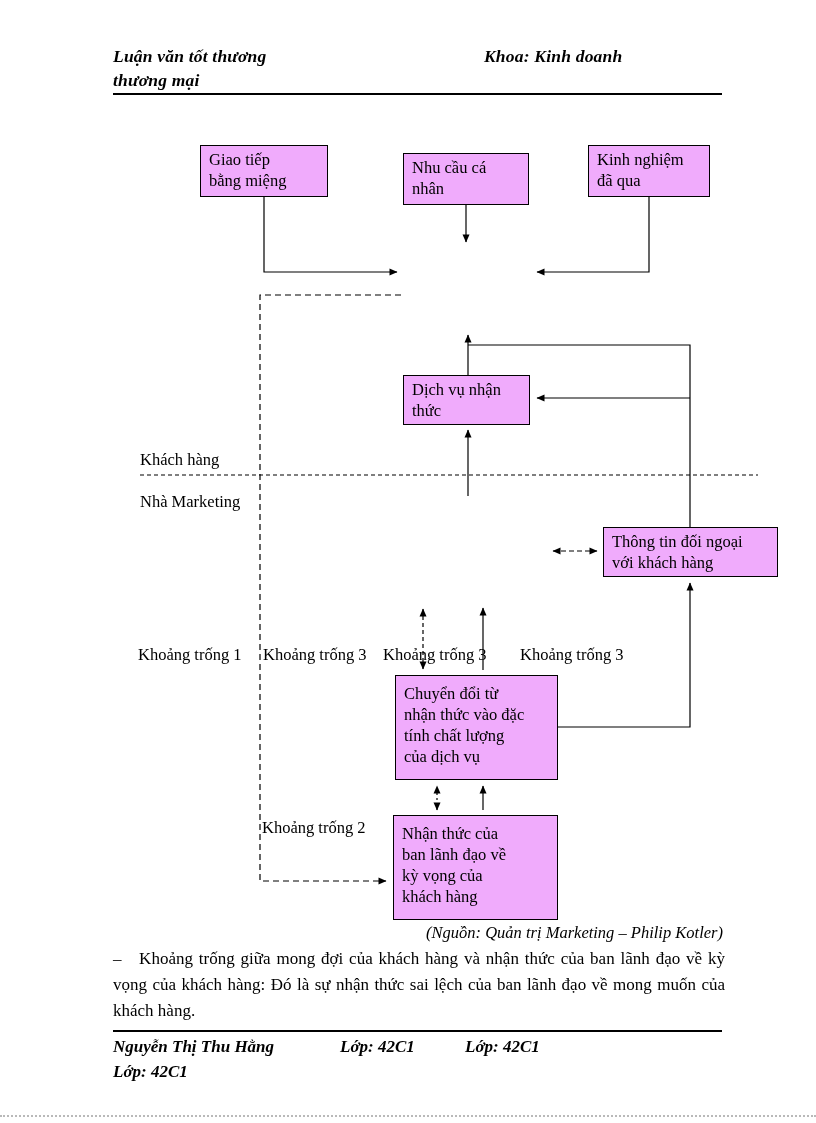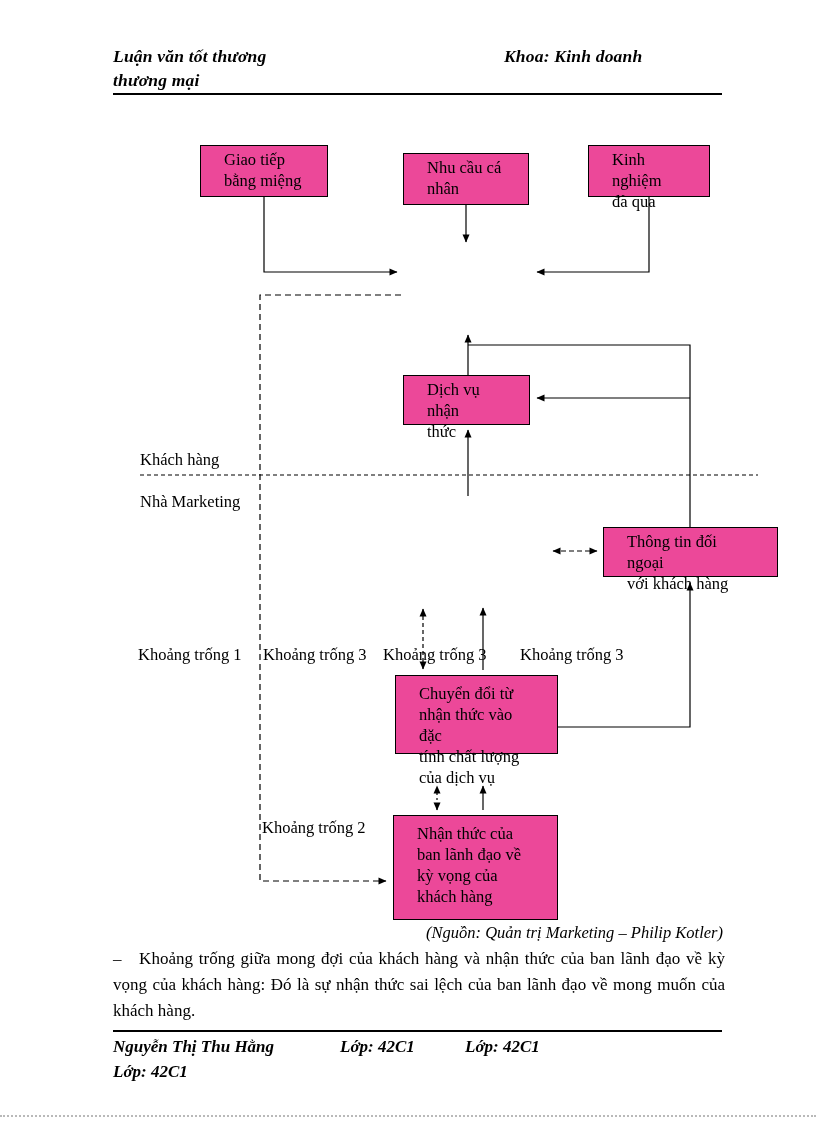--- a/index.html
+++ b/index.html
@@ -24,23 +24,23 @@
   }
   .rule {
     position: absolute;
     height: 2px;
     background: #000000;
     z-index: 3;
   }
   .box {
     position: absolute;
     border: 1.4px solid #000000;
-    background: #ec4899;
+    background: #f0abfc;
     z-index: 2;
-    padding: 3px 23px;
+    padding: 3px 8px;
     font-size: 16.5px;
     line-height: 21px;
     white-space: pre-line;
   }
   .dlabel {
     position: absolute;
     font-size: 16.5px;
     z-index: 3;
     white-space: nowrap;
   }
@@ -88,21 +88,21 @@
     border-top: 1.4px solid #000000;
   }
 </style>
 </head>
 <body>
 
 <div class="page">
 
   <div class="hdr" style="left:113px; top:46px;">Luận văn tốt thương</div>
   <div class="hdr" style="left:113px; top:70px;">thương mại</div>
-  <div class="hdr" style="left:504px; top:46px;">Khoa: Kinh doanh</div>
+  <div class="hdr" style="left:484px; top:46px;">Khoa: Kinh doanh</div>
   <div class="rule" style="left:113px; top:93px; width:609px;"></div>
 
   <svg class="arrows" width="816" height="1123" viewBox="0 0 816 1123">
     <defs>
       <marker id="arw" markerWidth="10" markerHeight="9" refX="8" refY="4" orient="auto-start-reverse" markerUnits="userSpaceOnUse">
         <path d="M0.5,0.5 L8.5,4 L0.5,7.5 z" fill="#000000"></path>
       </marker>
     </defs>
     <g fill="none" stroke="#000000" stroke-width="1.2">
       <path d="M264,197 V272 H397" marker-end="url(#arw)"></path>
@@ -131,21 +131,21 @@
 đã qua</div>
 
 
   <div class="box" style="left:403px; top:375px; width:127px; height:50px;">Dịch vụ nhận
 thức</div>
 
 
   <div class="box" style="left:603px; top:527px; width:175px; height:50px;">Thông tin  đối ngoại
 với khách hàng</div>
 
-  <div class="box" style="left:395px; top:675px; width:163px; height:79px; padding-top:7px;">Chuyển đổi từ
+  <div class="box" style="left:395px; top:675px; width:163px; height:105px; padding-top:7px;">Chuyển đổi từ
 nhận thức vào đặc
 tính chất lượng
 của dịch vụ</div>
 
   <div class="box" style="left:393px; top:815px; width:165px; height:105px; padding-top:7px;">Nhận thức của
 ban lãnh đạo về
 kỳ vọng của
 khách hàng</div>
 
   <div class="dlabel" style="left:140px; top:450px;">Khách hàng</div>

